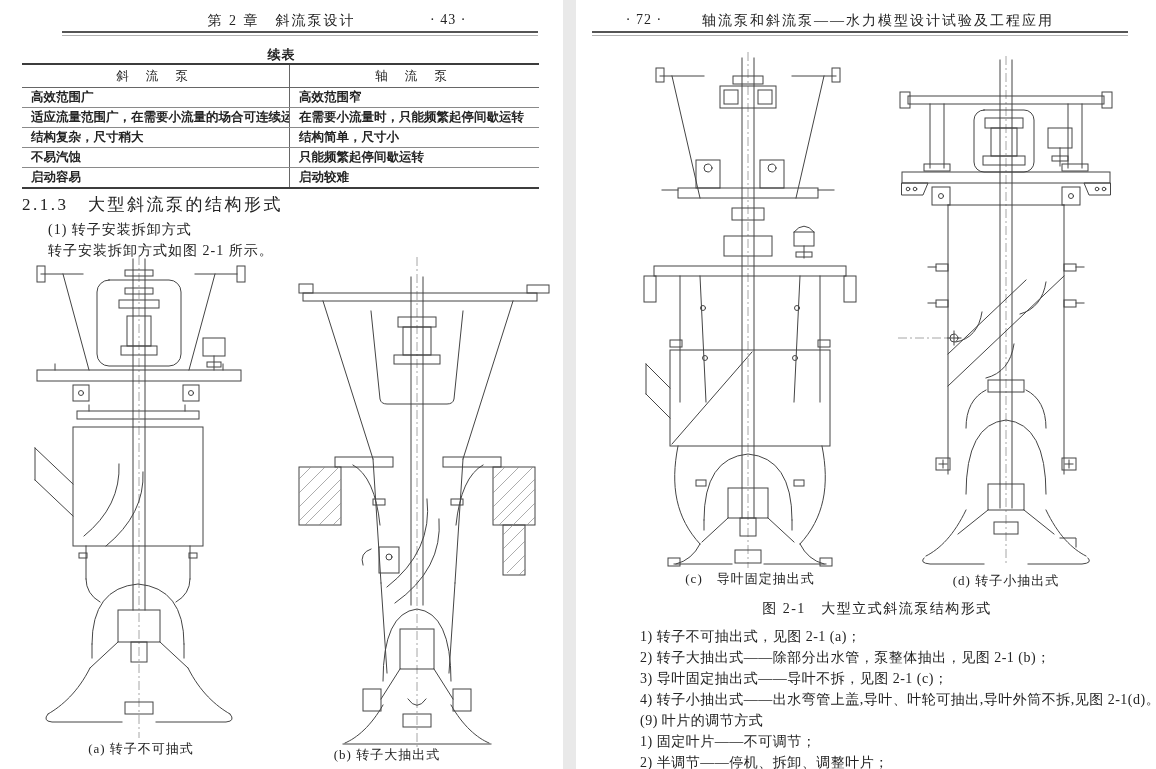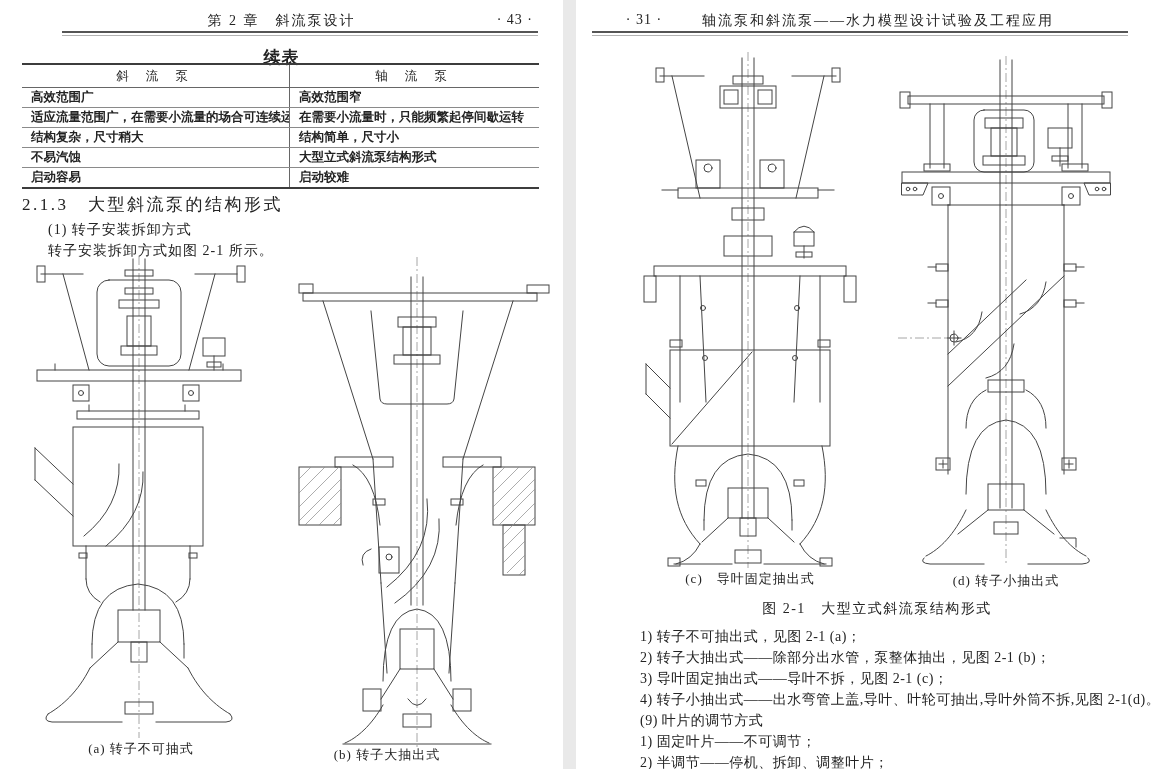--- a/index.html
+++ b/index.html
@@ -3,21 +3,21 @@
 <meta charset="utf-8">
 <style>
   html,body{margin:0;padding:0;background:#fff;}
   #stage{position:relative;width:1156px;height:769px;background:#ffffff;overflow:hidden;
          font-family:"Liberation Serif","DejaVu Serif",serif;color:#232323;}
   .abs{position:absolute;}
   .pg{position:absolute;top:0;height:769px;background:#fff;}
   .gutter{position:absolute;top:0;left:563px;width:13px;height:769px;background:#e9e9e9;}
   .head{font-size:14px;letter-spacing:2px;white-space:nowrap;}
   .rule{height:2px;border-top:2px solid #555;border-bottom:1px solid #b3b3b3;}
-  .tblcap{font-size:17px;font-weight:bold;letter-spacing:1px;text-align:center;}
+  .tblcap{font-size:13px;font-weight:bold;letter-spacing:1px;text-align:center;}
   table.cmp{border-collapse:collapse;table-layout:fixed;width:517px;
             border-top:2px solid #3c3c3c;border-bottom:2px solid #3c3c3c;font-size:12.5px;}
   table.cmp th{font-weight:normal;letter-spacing:7px;height:20px;border-bottom:1px solid #666;}
   table.cmp td{height:19px;border-bottom:1px solid #8a8a8a;padding:0 4px 0 9px;white-space:nowrap;overflow:hidden;font-weight:bold;}
   table.cmp tr:last-child td{border-bottom:none;}
   table.cmp .c1{width:265px;border-right:1px solid #666;}
   .sechead{font-size:17px;letter-spacing:2.5px;white-space:nowrap;}
   .para{font-size:14px;letter-spacing:1px;white-space:nowrap;}
   .figcap{font-size:13px;letter-spacing:1px;text-align:center;white-space:nowrap;}
   .maincap{font-size:14px;letter-spacing:1.5px;text-align:center;white-space:nowrap;}
@@ -28,21 +28,21 @@
   svg .ht{fill:none;stroke:#8a8a8a;stroke-width:0.7;}
 </style>
 </head>
 <body>
 
 <div id="stage">
 
   <div class="pg" style="left:0;width:563px;">
 
     <div class="abs head" style="left:0;top:12px;width:563px;text-align:center;">第 2 章　斜流泵设计</div>
-    <div class="abs head" style="left:453px;top:12px;width:80px;text-align:right;letter-spacing:1px;">· 43 ·</div>
+    <div class="abs head" style="left:430px;top:12px;width:80px;text-align:left;letter-spacing:1px;">· 43 ·</div>
     <div class="abs rule" style="left:62px;top:31px;width:476px;"></div>
 
     <div class="abs tblcap" style="left:0;top:46px;width:563px;">续表</div>
 
     <table class="cmp abs" style="left:22px;top:63px;">
       <thead>
         <tr>
           <th class="c1">斜 流 泵</th>
           <th>轴 流 泵</th>
         </tr>
@@ -55,21 +55,21 @@
         <tr>
           <td class="c1">适应流量范围广，在需要小流量的场合可连续运转</td>
           <td>在需要小流量时，只能频繁起停间歇运转</td>
         </tr>
         <tr>
           <td class="c1">结构复杂，尺寸稍大</td>
           <td>结构简单，尺寸小</td>
         </tr>
         <tr>
           <td class="c1">不易汽蚀</td>
-          <td>大型立式斜流泵结构形式</td>
+          <td>只能频繁起停间歇运转</td>
         </tr>
         <tr>
           <td class="c1">启动容易</td>
           <td>启动较难</td>
         </tr>
       </tbody>
     </table>
 
     <div class="abs sechead" style="left:22px;top:193px;">2.1.3　大型斜流泵的结构形式</div>
     <div class="abs para" style="left:48px;top:221px;">(1) 转子安装拆卸方式</div>
@@ -159,21 +159,21 @@
       <path class="ht" d="M206 226 l12 -12 M206 240 l26 -26 M206 254 l40 -40 M206 268 l42 -42 M212 272 l36 -36 M226 272 l22 -22 M240 272 l8 -8"></path>
       <path class="ht" d="M216 282 l10 -10 M216 296 l22 -22 M216 310 l22 -22 M220 320 l18 -18 M232 322 l6 -6"></path>
     </svg>
     <div class="abs figcap" style="left:282px;top:746px;width:210px;">(b) 转子大抽出式</div>
   </div>
 
   <div class="gutter"></div>
 
   <div class="pg" style="left:576px;width:580px;">
 
-    <div class="abs head" style="left:28px;top:12px;width:80px;text-align:center;letter-spacing:1px;">· 31 ·</div>
+    <div class="abs head" style="left:28px;top:12px;width:80px;text-align:center;letter-spacing:1px;">· 72 ·</div>
     <div class="abs head" style="left:12px;top:12px;width:580px;text-align:center;">轴流泵和斜流泵——水力模型设计试验及工程应用</div>
     <div class="abs rule" style="left:16px;top:31px;width:536px;"></div>
 
     <svg class="abs" style="left:66px;top:52px;" width="216" height="518" viewBox="0 0 216 518" role="img" aria-label="(c)　导叶固定抽出式">
       <line class="cl" x1="106" y1="0" x2="106" y2="516"></line>
       <g class="ln">
         <path d="M100 6 V466 M112 6 V466"></path>
         <path d="M30 24 L58 146 M182 24 L154 146"></path>
         <path d="M18 24 H62 M150 24 H194"></path>
         <rect x="14" y="16" width="8" height="14"></rect>

